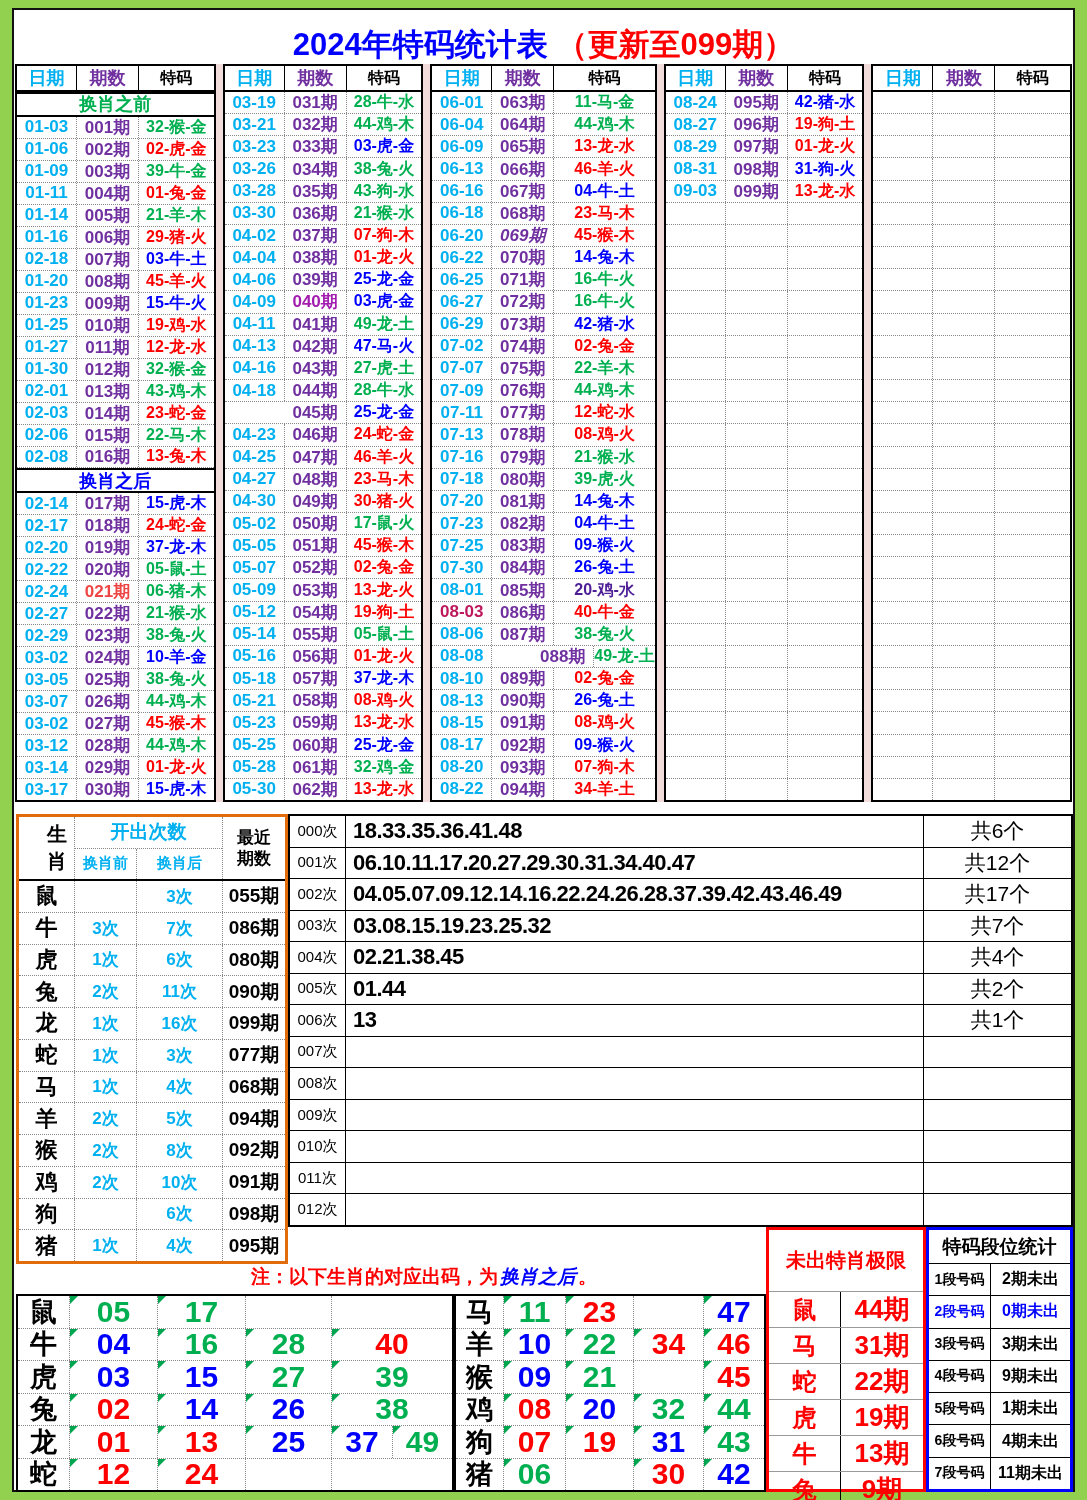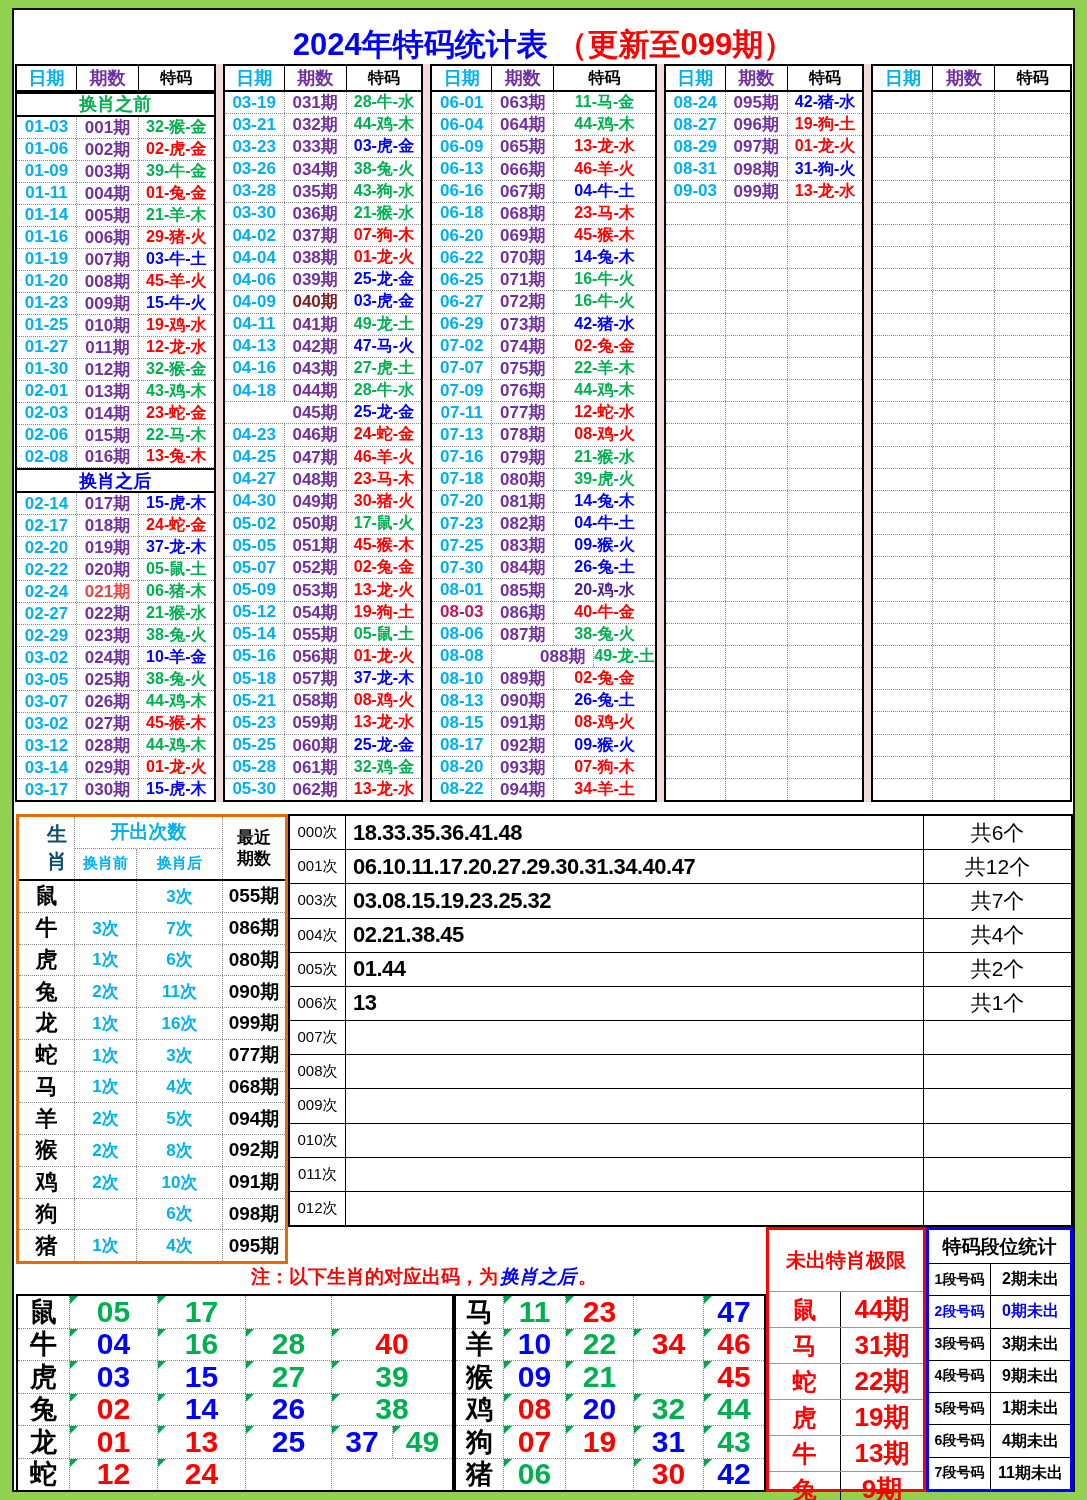--- a/index.html
+++ b/index.html
@@ -130,21 +130,21 @@
           <div class="cell c-date" style="color: rgb(0, 176, 240);">01-14</div>
           <div class="cell c-period" style="color: rgb(112, 48, 160);">005期</div>
           <div class="cell c-code" style="color: rgb(0, 176, 80);">21-羊-木</div>
         </div>
         <div class="trow">
           <div class="cell c-date" style="color: rgb(0, 176, 240);">01-16</div>
           <div class="cell c-period" style="color: rgb(112, 48, 160);">006期</div>
           <div class="cell c-code" style="color: rgb(255, 0, 0);">29-猪-火</div>
         </div>
         <div class="trow">
-          <div class="cell c-date" style="color: rgb(0, 176, 240);">01-19</div>
+          <div class="cell c-date" style="color: rgb(0, 176, 240);">02-18</div>
           <div class="cell c-period" style="color: rgb(112, 48, 160);">007期</div>
           <div class="cell c-code" style="color: rgb(0, 0, 255);">03-牛-土</div>
         </div>
         <div class="trow">
           <div class="cell c-date" style="color: rgb(0, 176, 240);">01-20</div>
           <div class="cell c-period" style="color: rgb(112, 48, 160);">008期</div>
           <div class="cell c-code" style="color: rgb(255, 0, 0);">45-羊-火</div>
         </div>
         <div class="trow">
           <div class="cell c-date" style="color: rgb(0, 176, 240);">01-23</div>
@@ -307,21 +307,21 @@
           <div class="cell c-period" style="color: rgb(112, 48, 160);">038期</div>
           <div class="cell c-code" style="color: rgb(255, 0, 0);">01-龙-火</div>
         </div>
         <div class="trow">
           <div class="cell c-date" style="color: rgb(0, 176, 240);">04-06</div>
           <div class="cell c-period" style="color: rgb(112, 48, 160);">039期</div>
           <div class="cell c-code" style="color: rgb(0, 0, 255);">25-龙-金</div>
         </div>
         <div class="trow">
           <div class="cell c-date" style="color: rgb(0, 176, 240);">04-09</div>
-          <div class="cell c-period" style="color: #7f1d1d;">040期</div>
+          <div class="cell c-period" style="color: #a21caf;">040期</div>
           <div class="cell c-code" style="color: rgb(0, 0, 255);">03-虎-金</div>
         </div>
         <div class="trow">
           <div class="cell c-date" style="color: rgb(0, 176, 240);">04-11</div>
           <div class="cell c-period" style="color: rgb(112, 48, 160);">041期</div>
           <div class="cell c-code" style="color: rgb(0, 176, 80);">49-龙-土</div>
         </div>
         <div class="trow">
           <div class="cell c-date" style="color: rgb(0, 176, 240);">04-13</div>
           <div class="cell c-period" style="color: rgb(112, 48, 160);">042期</div>
@@ -460,21 +460,21 @@
           <div class="cell c-period" style="color: rgb(112, 48, 160);">067期</div>
           <div class="cell c-code" style="color: rgb(0, 0, 255);">04-牛-土</div>
         </div>
         <div class="trow">
           <div class="cell c-date" style="color: rgb(0, 176, 240);">06-18</div>
           <div class="cell c-period" style="color: rgb(112, 48, 160);">068期</div>
           <div class="cell c-code" style="color: rgb(255, 0, 0);">23-马-木</div>
         </div>
         <div class="trow">
           <div class="cell c-date" style="color: rgb(0, 176, 240);">06-20</div>
-          <div class="cell c-period" style="color: rgb(112, 48, 160);">069期</div>
+          <div class="cell c-period" style="color: rgb(112, 48, 160); font-style: italic;">069期</div>
           <div class="cell c-code" style="color: rgb(255, 0, 0);">45-猴-木</div>
         </div>
         <div class="trow">
           <div class="cell c-date" style="color: rgb(0, 176, 240);">06-22</div>
           <div class="cell c-period" style="color: rgb(112, 48, 160);">070期</div>
           <div class="cell c-code" style="color: rgb(0, 0, 255);">14-兔-木</div>
         </div>
         <div class="trow">
           <div class="cell c-date" style="color: rgb(0, 176, 240);">06-25</div>
           <div class="cell c-period" style="color: rgb(112, 48, 160);">071期</div>
@@ -929,21 +929,21 @@
         <div class="trow">
           <div class="cell c-date" style="color: rgb(0, 176, 240);"></div>
           <div class="cell c-period" style="color: rgb(112, 48, 160);"></div>
           <div class="cell c-code"></div>
         </div>
       </div>
     </div>
 
   <div id="zstats">
       <div class="z-head">
-        <div class="zh-zodiac ctr" style="color: #0c4a6e; padding-left: 28px;">生肖</div>
+        <div class="zh-zodiac ctr" style="color: #000000; padding-left: 28px;">生肖</div>
         <div class="zh-mid">
           <div class="zh-count ctr">开出次数</div>
           <div class="zh-sub">
             <div class="zh-before ctr">换肖前</div>
             <div class="zh-after ctr">换肖后</div>
           </div>
         </div>
         <div class="zh-recent ctr" style="color: rgb(0, 0, 0);">最近
 期数</div>
       </div>
@@ -1024,20 +1024,25 @@
   <div id="counts">
       <div class="cnt-row">
         <div class="cnt-label ctr" style="color: rgb(0, 0, 0);">000次</div>
         <div class="cnt-nums" style="color: rgb(0, 0, 0);">18.33.35.36.41.48</div>
         <div class="cnt-total ctr" style="color: rgb(0, 0, 0);">共6个</div>
       </div>
       <div class="cnt-row">
         <div class="cnt-label ctr" style="color: rgb(0, 0, 0);">001次</div>
         <div class="cnt-nums" style="color: rgb(0, 0, 0);">06.10.11.17.20.27.29.30.31.34.40.47</div>
         <div class="cnt-total ctr" style="color: rgb(0, 0, 0);">共12个</div>
+      </div>
+      <div class="cnt-row">
+        <div class="cnt-label ctr" style="color: rgb(0, 0, 0);">002次</div>
+        <div class="cnt-nums" style="color: rgb(0, 0, 0);">04.05.07.09.12.14.16.22.24.26.28.37.39.42.43.46.49</div>
+        <div class="cnt-total ctr" style="color: rgb(0, 0, 0);">共17个</div>
       </div>
       <div class="cnt-row">
         <div class="cnt-label ctr" style="color: rgb(0, 0, 0);">003次</div>
         <div class="cnt-nums" style="color: rgb(0, 0, 0);">03.08.15.19.23.25.32</div>
         <div class="cnt-total ctr" style="color: rgb(0, 0, 0);">共7个</div>
       </div>
       <div class="cnt-row">
         <div class="cnt-label ctr" style="color: rgb(0, 0, 0);">004次</div>
         <div class="cnt-nums" style="color: rgb(0, 0, 0);">02.21.38.45</div>
         <div class="cnt-total ctr" style="color: rgb(0, 0, 0);">共4个</div>

